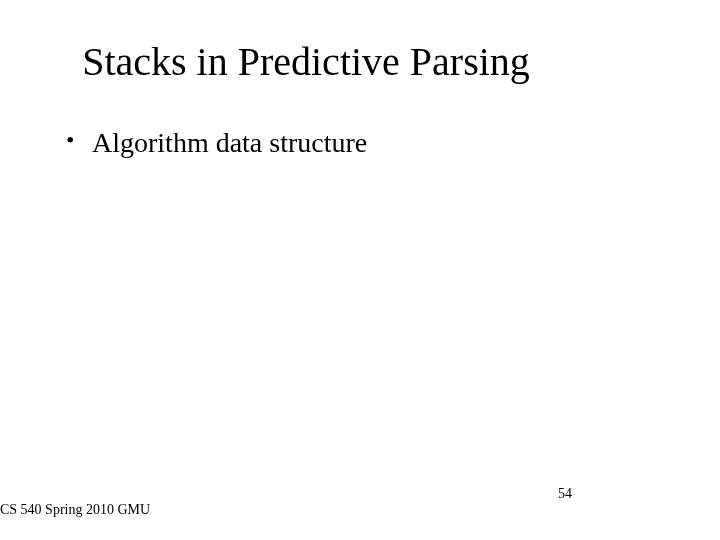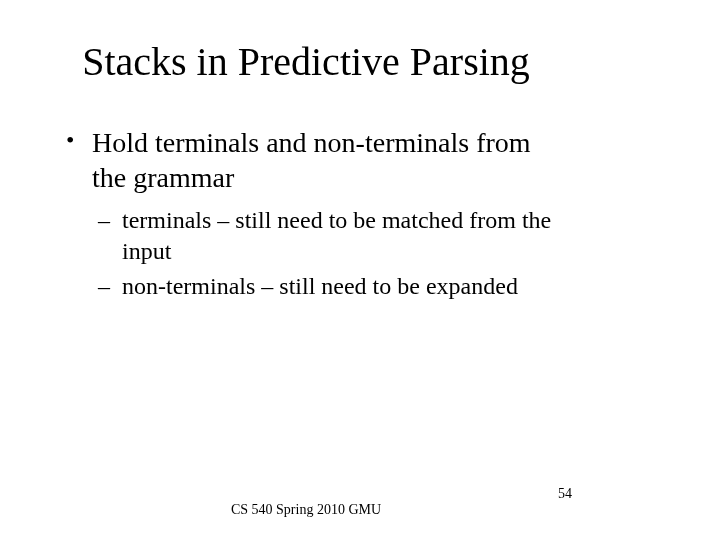--- a/index.html
+++ b/index.html
@@ -5,38 +5,30 @@
   * { margin: 0; padding: 0; box-sizing: border-box; }
   html, body { width: 720px; height: 540px; background: #fff; font-family: "Times New Roman", Times, serif; color: #000; }
   .slide { width: 612px; height: 540px; position: relative; padding: 30px 60px 0 60px; }
   .title { text-align: center; font-size: 40px; font-weight: 400; margin-top: 8px; margin-bottom: 40px; }
   .l1 { list-style: none; padding-left: 28px; }
   .l1 > li { position: relative; font-size: 28px; line-height: 1.25; margin-bottom: 6px; padding-left: 4px; }
   .l1 > li::before { content: "•"; position: absolute; left: -22px; top: 0; font-size: 24px; }
   .l2 { list-style: none; padding-left: 26px; margin-top: 10px; }
   .l2 > li { position: relative; font-size: 24px; line-height: 1.3; margin-bottom: 4px; padding-left: 4px; }
   .l2 > li::before { content: "–"; position: absolute; left: -20px; top: 0; }
-  .footer-center { position: absolute; bottom: 22px; left: 0; right: 0; text-align: center; font-size: 14px; }
+  .footer-center { position: absolute; bottom: 22px; left: 0; right: 0; text-align: left; font-size: 14px; }
   .footer-right { position: absolute; bottom: 38px; right: 40px; font-size: 14px; }
 </style>
 </head>
 <body>
 
 <div class="slide">
   <h1 class="title">Stacks in Predictive Parsing</h1>
 
   <ul class="l1">
     <li>
-      <span>Hold terminals and non-terminals from the grammar</span>
-      <ul class="l2">
-        <li>
-          <span>terminals – still need to be matched from the input</span>
-        </li>
-        <li>
-          <span>non-terminals – still need to be expanded</span>
-        </li>
-      </ul>
+      <span>Algorithm data structure</span>
     </li>
   </ul>
 
   <div class="footer-center">CS 540 Spring 2010 GMU</div>
   <div class="footer-right">54</div>
 </div>
 
 </body></html>

